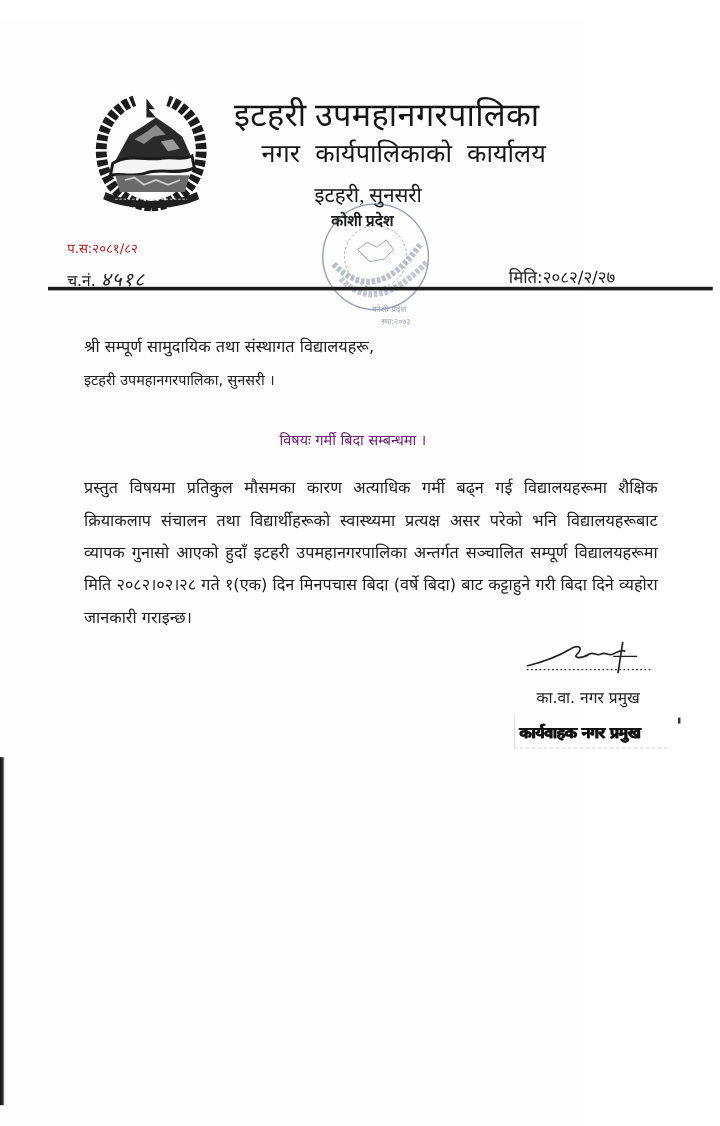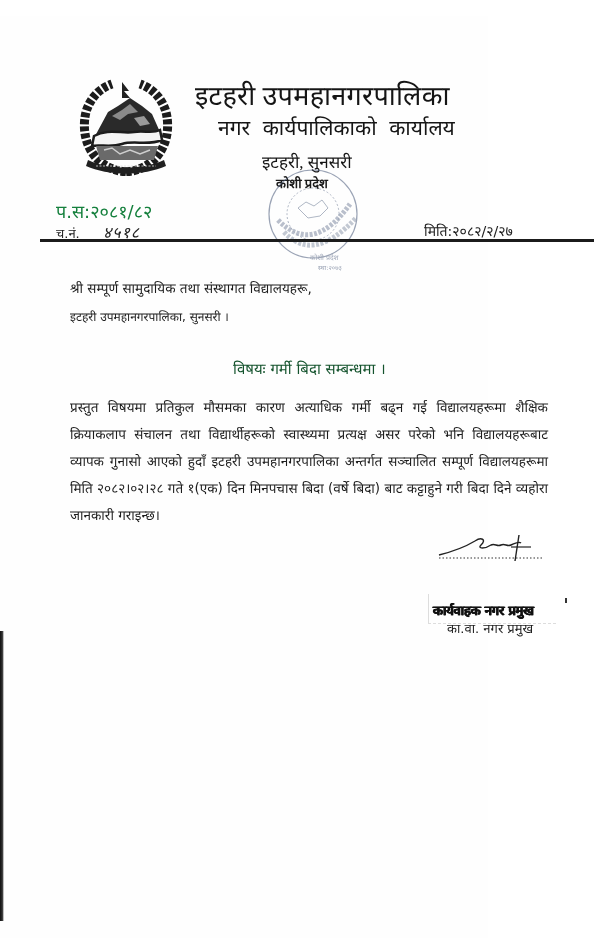--- a/index.html
+++ b/index.html
@@ -41,45 +41,45 @@
     .lh-province {
       position: absolute; left: 276px; top: 158px;
       font-family: "Liberation Serif", "DejaVu Serif", serif;
       font-size: 13px; font-weight: bold; color: #1a1a1a; white-space: nowrap;
     }
 
     
     .stamp { position: absolute; left: 258px; top: 148px; width: 110px; height: 112px; opacity: 0.55; }
 
     
-    .ref-fy { position: absolute; left: 56px; top: 183px; font-size: 18px; color: #15803d; white-space: nowrap; }
+    .ref-fy { position: absolute; left: 56px; top: 183px; font-size: 11px; color: #b91c1c; white-space: nowrap; }
     .ref-no { position: absolute; left: 56px; top: 205px; font-size: 13px; color: #222; white-space: nowrap; }
     .ref-no .hand {
-      font-family: "DejaVu Sans", sans-serif; font-style: italic; font-size: 16px; letter-spacing: 1px; margin-left: 19px;
+      font-family: "DejaVu Sans", sans-serif; font-style: italic; font-size: 16px; letter-spacing: 1px; margin-left: 0;
     }
     .ref-date { position: absolute; left: 424px; top: 205px; font-size: 14px; color: #222; white-space: nowrap; }
     .rule { position: absolute; left: 40px; top: 223px; width: 554px; height: 3px; background: #1b1b1b; }
 
     
     .addr1 { position: absolute; left: 70px; top: 263px; font-size: 13.5px; color: #1d1d1d; white-space: nowrap; }
     .addr2 { position: absolute; left: 70px; top: 292px; font-size: 12px; color: #1d1d1d; white-space: nowrap; }
 
     
-    .subject { position: absolute; left: 233px; top: 342px; font-size: 15px; color: #14532d; white-space: nowrap; }
+    .subject { position: absolute; left: 233px; top: 342px; font-size: 12px; color: #701a75; white-space: nowrap; }
 
     
     .body-text {
       position: absolute; left: 70px; top: 378px; width: 478px;
       font-size: 13.5px; line-height: 27px; color: #1d1d1d;
       text-align: justify; text-align-last: left;
     }
 
     
     .signature { position: absolute; left: 435px; top: 515px; width: 110px; height: 32px; }
-    .sig-title { position: absolute; left: 447px; top: 556px; font-size: 13px; color: #1d1d1d; white-space: nowrap; margin-top: 47px; }
+    .sig-title { position: absolute; left: 447px; top: 556px; font-size: 13px; color: #1d1d1d; white-space: nowrap; }
     .sig-stamp {
       position: absolute; left: 433px; top: 585px;
       font-size: 13px; font-weight: bold; color: #111; white-space: nowrap;
       letter-spacing: -0.2px; text-shadow: 0.6px 0 0 #111, -0.4px 0 0 #111;
     }
     .sig-stamp-box {
       position: absolute; left: 428px; top: 578px; width: 128px; height: 30px;
       border-left: 1px solid #ddd; border-bottom: 1px dashed #ddd;
     }
     .tick { position: absolute; left: 565px; top: 582px; width: 2px; height: 5px; background: #333; }

